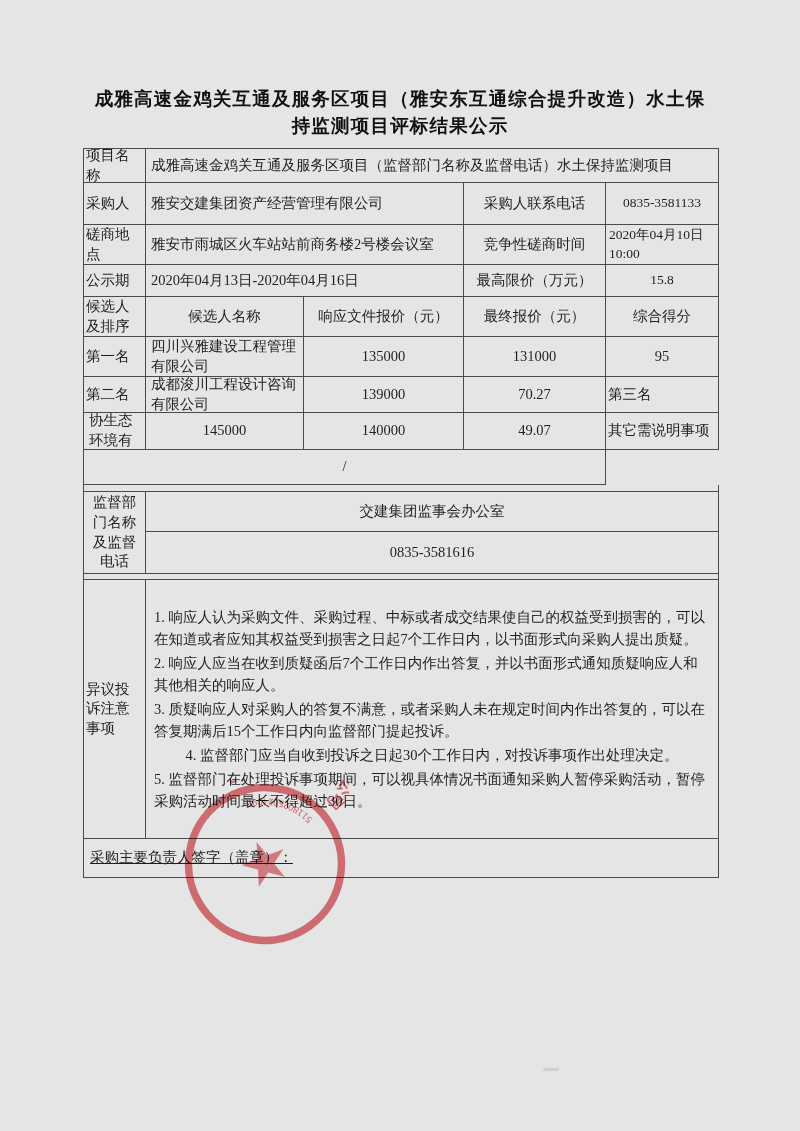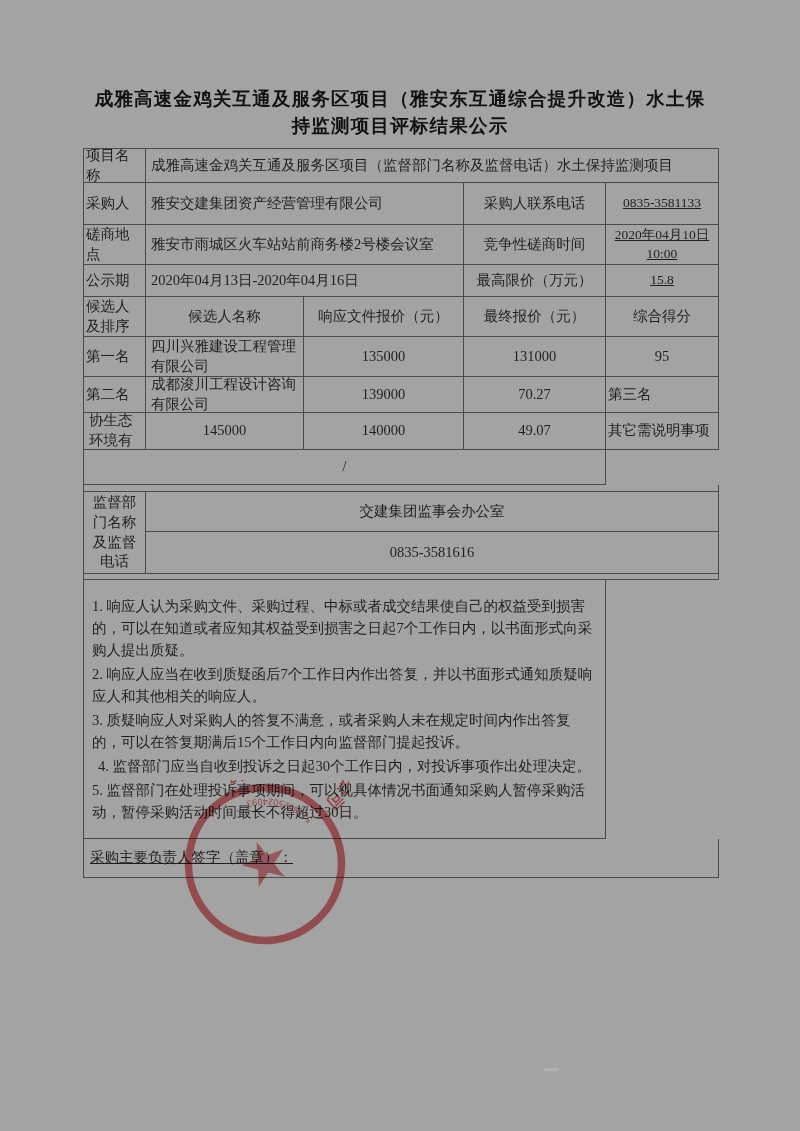--- a/index.html
+++ b/index.html
@@ -1,17 +1,17 @@
 <!DOCTYPE html>
 <html><head>
 <meta charset="utf-8">
 <style>
   html,body{margin:0;padding:0;background:#ffffff;}
   .page{
-    position:relative;width:800px;height:1131px;background:#a3a3a3;overflow:hidden;
+    position:relative;width:800px;height:1131px;background:#e5e5e5;overflow:hidden;
     font-family:"Liberation Serif","DejaVu Serif",serif;color:#1f1f1f;
   }
   .title{
     position:absolute;left:90px;top:86px;width:620px;margin:0;
     font-size:18.5px;font-weight:bold;line-height:1.45;letter-spacing:1.2px;
     text-align:center;color:#111;
   }
   .tbl{
     position:absolute;left:83px;top:148px;width:635px;
     display:grid;
@@ -26,21 +26,21 @@
     padding:2px 5px;box-sizing:border-box;overflow:hidden;
   }
   .lab{padding:2px 2px;text-align:left;}
   .ctr{justify-content:center;text-align:center;}
   .labc{justify-content:center;text-align:center;}
   .sp2{grid-column:span 2;}
   .sp4{grid-column:span 4;}
   .sp5{grid-column:span 5;}
   .rsp2{grid-row:span 2;}
   .sep{padding:0;}
-  .v5{padding:2px 3px;font-size:13.5px;justify-content:center;text-align:center;text-decoration:underline;}
+  .v5{padding:2px 3px;font-size:13.5px;justify-content:center;text-align:left;}
   .obj{
     display:flex;flex-direction:column;justify-content:center;
     padding:6px 8px;font-size:14.5px;line-height:1.52;
   }
   .obj p{margin:1px 0;}
   .sig{padding:2px 6px;text-decoration:underline;}
   .seal{
     position:absolute;left:181px;top:780px;width:168px;height:168px;
     mix-blend-mode:multiply;opacity:.93;pointer-events:none;
   }
@@ -103,20 +103,21 @@
     <div class="c sp4 ctr">/</div>
 
     <div class="c sp5 sep"></div>
 
     <div class="c lab labc rsp2">监督部门名称及监督电话</div>
     <div class="c sp4 ctr">交建集团监事会办公室</div>
     <div class="c sp4 ctr">0835-3581616</div>
 
     <div class="c sp5 sep"></div>
 
+    <div class="c lab">异议投诉注意事项</div>
     <div class="c sp4 obj">
       <p>1. 响应人认为采购文件、采购过程、中标或者成交结果使自己的权益受到损害的，可以在知道或者应知其权益受到损害之日起7个工作日内，以书面形式向采购人提出质疑。</p>
       <p>2. 响应人应当在收到质疑函后7个工作日内作出答复，并以书面形式通知质疑响应人和其他相关的响应人。</p>
       <p>3. 质疑响应人对采购人的答复不满意，或者采购人未在规定时间内作出答复的，可以在答复期满后15个工作日内向监督部门提起投诉。</p>
       <p>4. 监督部门应当自收到投诉之日起30个工作日内，对投诉事项作出处理决定。</p>
       <p>5. 监督部门在处理投诉事项期间，可以视具体情况书面通知采购人暂停采购活动，暂停采购活动时间最长不得超过30日。</p>
     </div>
 
     <div class="c sp5 sig">采购主要负责人签字（盖章）：</div>
 

